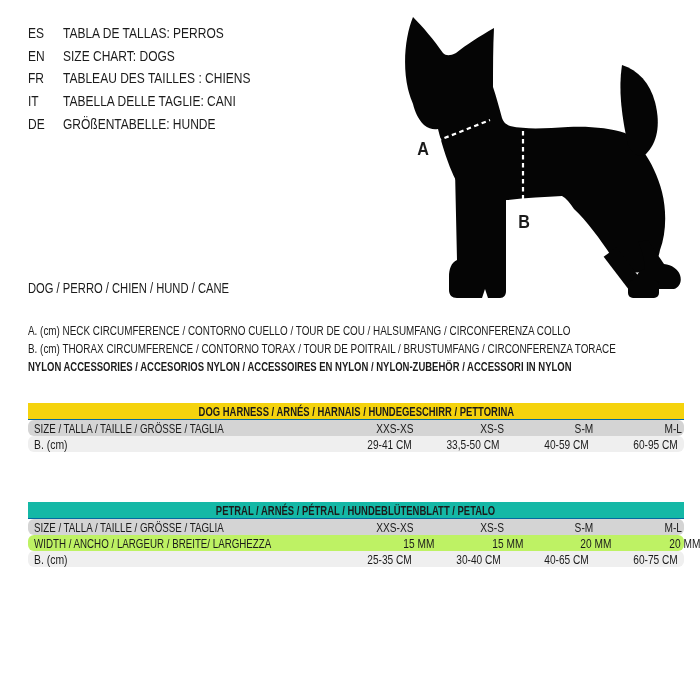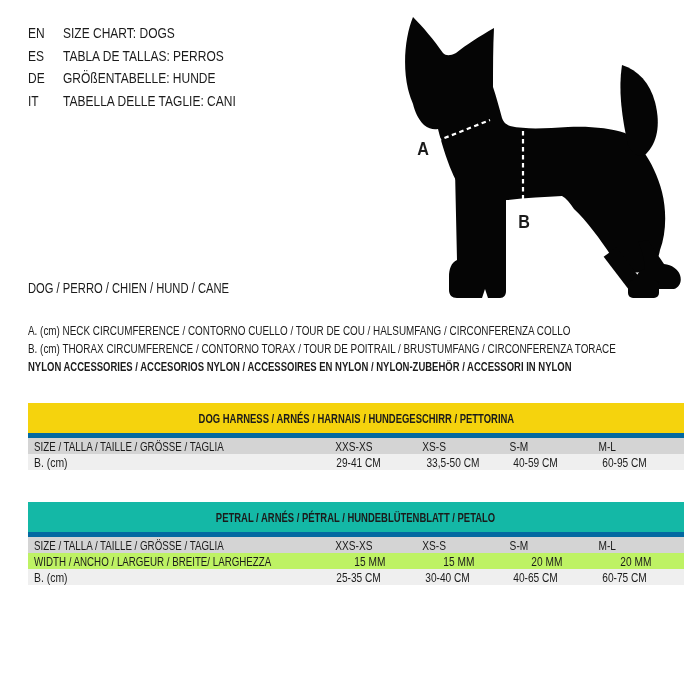--- a/index.html
+++ b/index.html
@@ -36,45 +36,49 @@
   .dog-svg { left:0; top:0; width:700px; height:700px; pointer-events:none; }
   .pt-label { font-size:19px; font-weight:700; width:18px; text-align:center;
               transform:scaleX(0.85); }
   .label-a { left:414px; top:138px; }
   .label-b { left:515px; top:211px; }
 
   
   .stable { left:28px; width:656px; }
   .t1 { top:403px; }
   .t2 { top:502px; }
-  .t-title { height:35px; display:flex; align-items:center; justify-content:center;
-             font-weight:700; font-size:13.5px; border-bottom:5px solid #0369a1; }
-  .t-row { height:16px; display:flex; align-items:center; font-size:13px; }
+  .t-title { height:17px; display:flex; align-items:center; justify-content:center;
+             font-weight:700; font-size:13.5px; border-bottom:1px solid #0369a1; }
+  .t-row { height:16px; display:flex; align-items:center; font-size:13px;border-radius:6px; }
   .t-row .lbl { flex:0 0 302px; padding-left:6px; overflow:visible; }
-  .t-row .val { flex:0 0 88.5px; text-align:left; }
+  .t-row .val { flex:0 0 88.5px; text-align:right; }
 </style>
 </head>
 <body>
 
 <div class="abs langs">
   <div class="lang-row">
+    <span class="lang-code"><span class="cond">ES</span></span>
+    <span class="cond">TABLA DE TALLAS: PERROS</span>
+  </div>
+  <div class="lang-row">
     <span class="lang-code"><span class="cond">EN</span></span>
     <span class="cond">SIZE CHART: DOGS</span>
   </div>
   <div class="lang-row">
-    <span class="lang-code"><span class="cond">ES</span></span>
-    <span class="cond">TABLA DE TALLAS: PERROS</span>
+    <span class="lang-code"><span class="cond">FR</span></span>
+    <span class="cond">TABLEAU DES TAILLES : CHIENS</span>
+  </div>
+  <div class="lang-row">
+    <span class="lang-code"><span class="cond">IT</span></span>
+    <span class="cond">TABELLA DELLE TAGLIE: CANI</span>
   </div>
   <div class="lang-row">
     <span class="lang-code"><span class="cond">DE</span></span>
     <span class="cond">GRÖßENTABELLE: HUNDE</span>
-  </div>
-  <div class="lang-row">
-    <span class="lang-code"><span class="cond">IT</span></span>
-    <span class="cond">TABELLA DELLE TAGLIE: CANI</span>
   </div>
 </div>
 
 <svg class="abs dog-svg" viewBox="0 0 700 700" aria-hidden="true">
   <g fill="#050505" stroke="none">
 
     <path d="
       M 413 17
       C 406 34 402 63 408 89
       C 410 97 412 101 413 104

